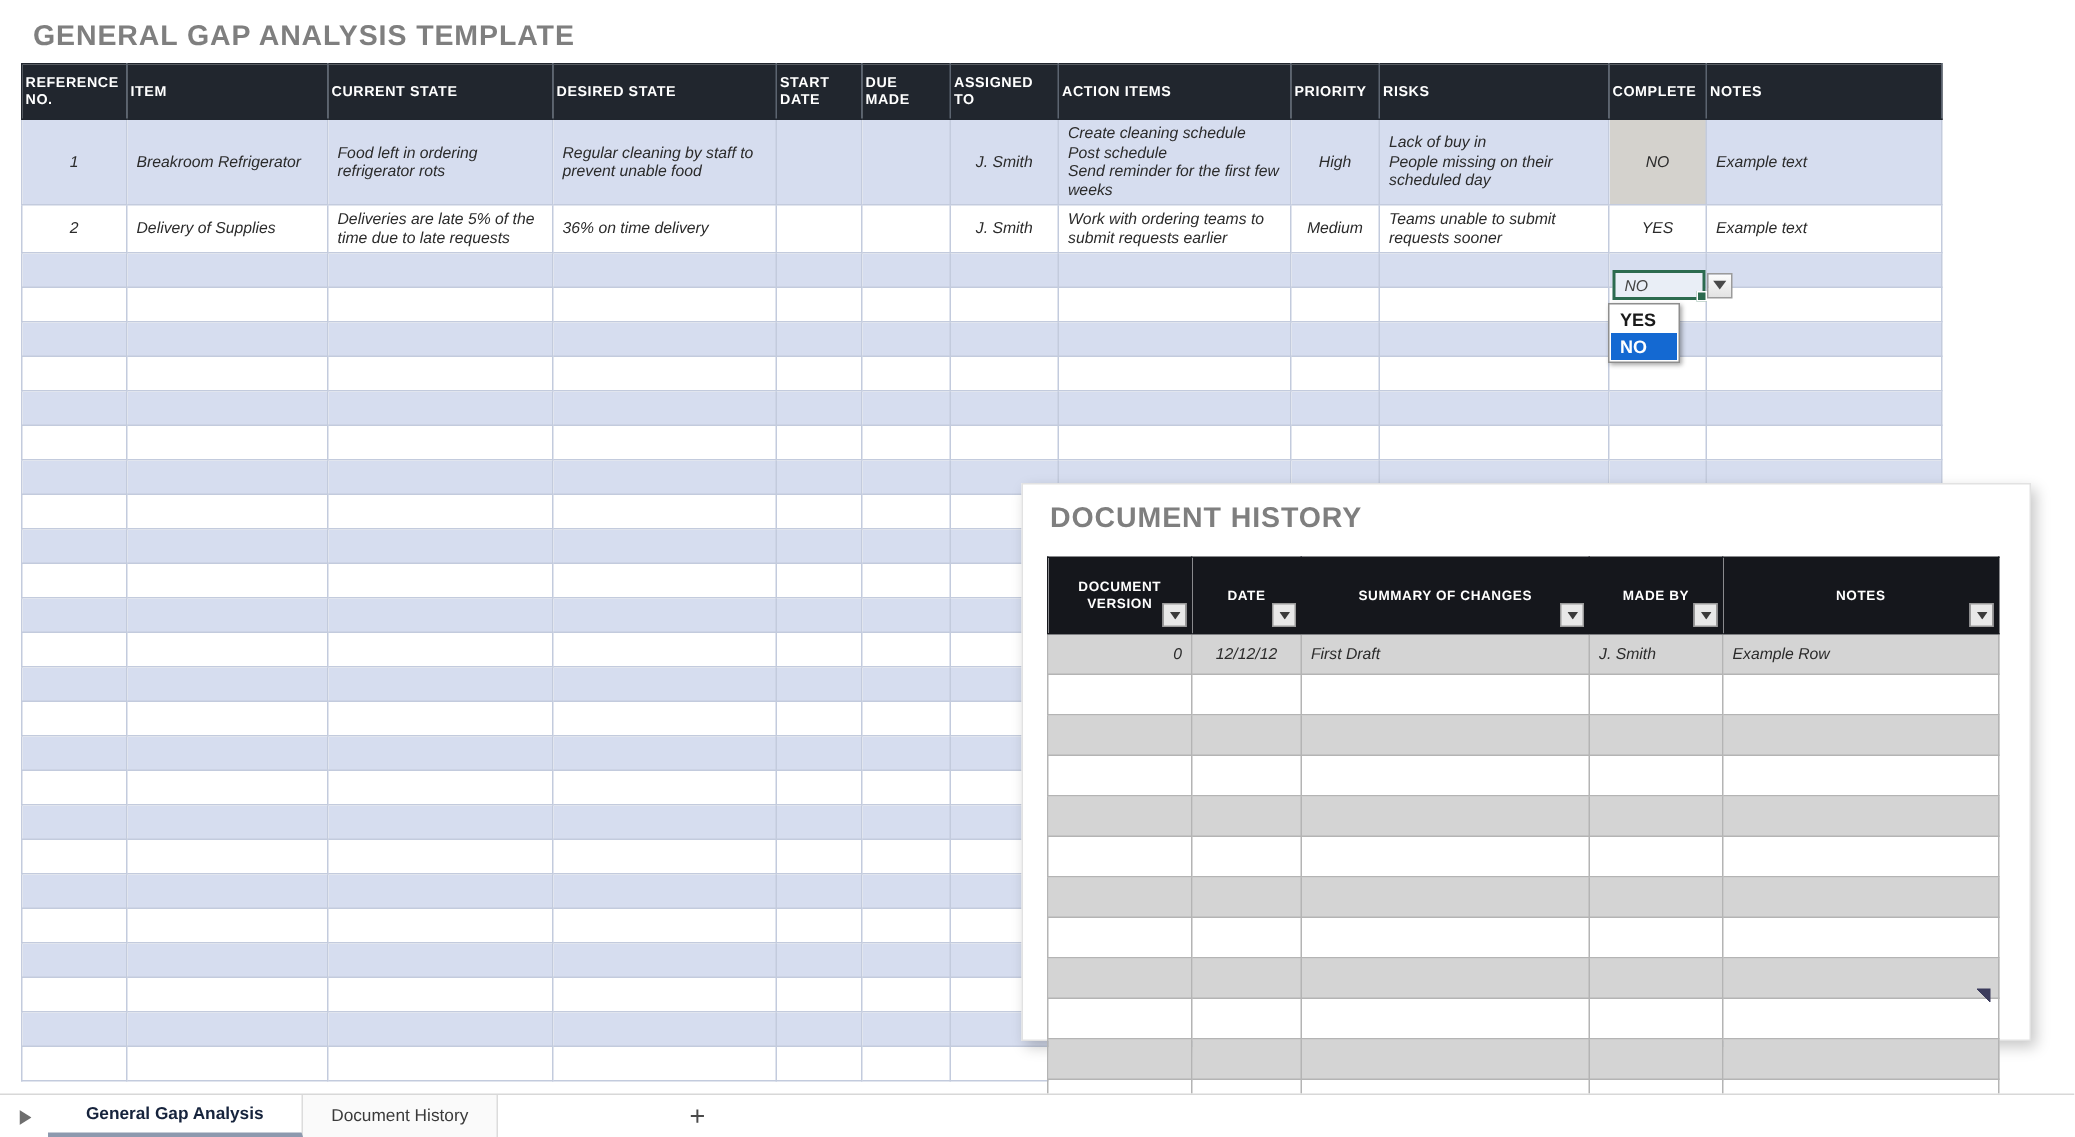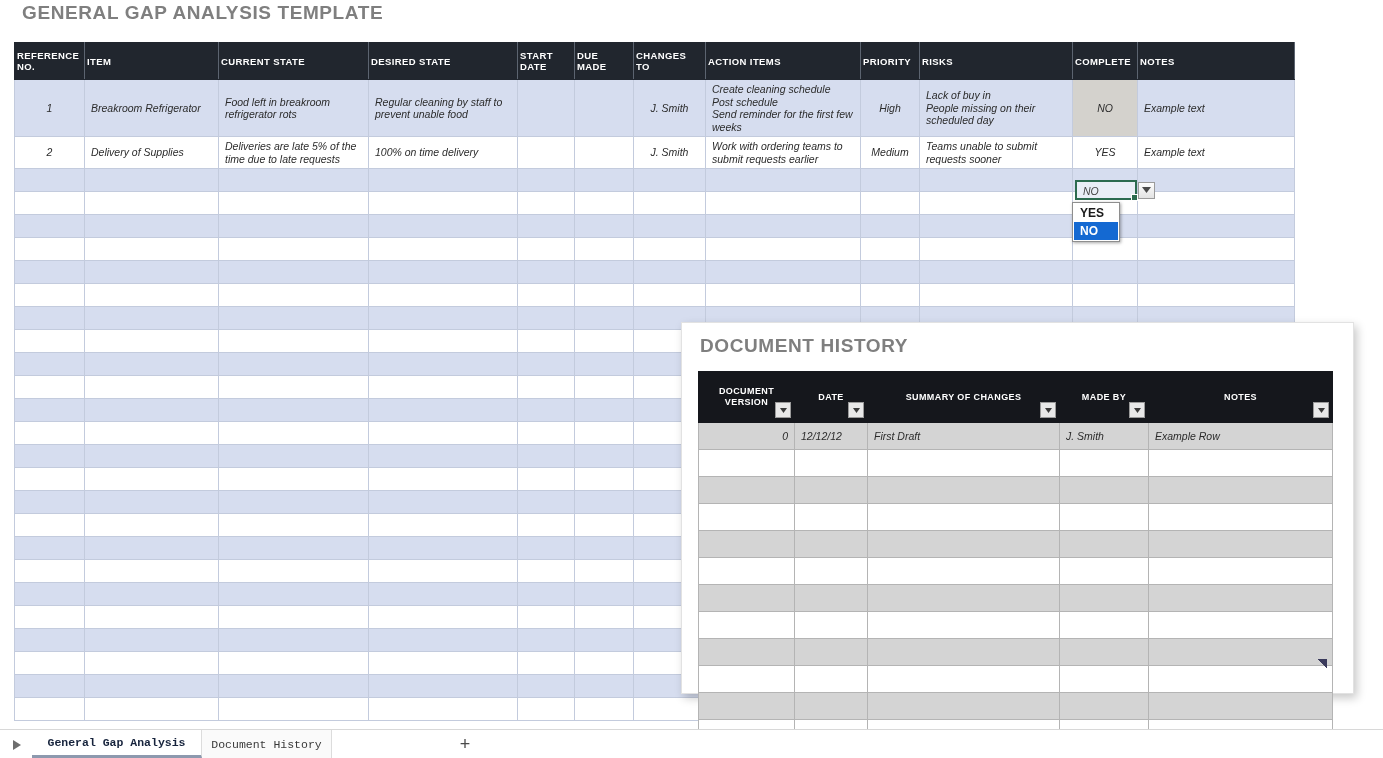--- a/index.html
+++ b/index.html
@@ -3,21 +3,21 @@
 <meta charset="utf-8">
 <style>
   html,body{margin:0;padding:0;}
   body{
     width:1383px;height:758px;background:#ffffff;
     font-family:"Liberation Sans", sans-serif;
     overflow:hidden;position:relative;
   }
   
   #page-title{
-    position:absolute;left:22px;top:2px;
+    position:absolute;left:22px;top:14px;
     font-size:19px;letter-spacing:.6px;font-weight:600;
     color:#7f7f7f;
   }
   
   #main-table{
     position:absolute;left:14px;top:42px;
     border-collapse:collapse;table-layout:fixed;
     width:1280px;
   }
   #main-table th{
@@ -111,42 +111,42 @@
     display:flex;align-items:center;justify-content:center;
   }
   #doc-table td{
     border:1px solid #b4b4b4;height:22px;
     font-size:10.5px;font-style:italic;color:#2b2b2b;
     padding:2px 6px;vertical-align:middle;
   }
   #doc-table tr.g td{background:#d4d4d4;}
   #doc-table tr.w td{background:#ffffff;}
   td.d-ver{text-align:right;}
-  td.d-date{text-align:left;}
+  td.d-date{text-align:center;}
   col.dv{width:96px;}col.dd{width:73px;}col.ds{width:192px;}
   col.dm{width:89px;}col.dn{width:184px;}
   #doc-resize{
     position:absolute;left:1318px;top:659px;width:9px;height:9px;
     background:linear-gradient(225deg,#3b3b5c 0 55%,transparent 55%);
   }
   
   #tabbar{
     position:absolute;left:0;top:729px;width:1383px;height:29px;
     background:#ffffff;border-top:1px solid #d8d8d8;
   }
   #tab-scroll{
     position:absolute;left:8px;top:6px;width:18px;height:18px;
     display:flex;align-items:center;justify-content:center;
   }
   .tab{
     position:absolute;top:0;height:28px;
     display:flex;align-items:center;justify-content:center;
     font-size:11.5px;color:#3a3a3a;
     border-right:1px solid #dcdcdc;
-    box-sizing:border-box;background:#fafafa;font-family:Liberation Mono, monospace;
+    box-sizing:border-box;background:#fafafa;
   }
   .tab.active{
     background:#ffffff;font-weight:700;color:#16233c;
     border-bottom:3px solid #8d99ae;
   }
   .tab.dim{background:#fdfdfd;border-top:2px solid #7a7a7a;}
   #tab-0{left:32px;width:170px;}
   #tab-1{left:202px;width:130px;}
   #tab-2{left:332px;width:117px;margin-top:47px;}
   #tab-add{
@@ -179,52 +179,52 @@
     <tr>
       <th class="multiline">REFERENCE
 NO.</th>
       <th>ITEM</th>
       <th>CURRENT STATE</th>
       <th>DESIRED STATE</th>
       <th class="multiline">START
 DATE</th>
       <th class="multiline">DUE
 MADE</th>
-      <th class="multiline">CHANGES
+      <th class="multiline">ASSIGNED
 TO</th>
       <th>ACTION ITEMS</th>
       <th>PRIORITY</th>
       <th>RISKS</th>
       <th>COMPLETE</th>
       <th>NOTES</th>
     </tr>
   </thead>
   <tbody id="main-body">
       <tr class="stripe tall">
         <td class="c-ref">1</td>
         <td>Breakroom Refrigerator</td>
-        <td>Food left in breakroom refrigerator rots</td>
+        <td>Food left in ordering refrigerator rots</td>
         <td>Regular cleaning by staff to prevent unable food</td>
         <td></td>
         <td></td>
         <td class="c-assigned">J. Smith</td>
         <td class=" multiline">Create cleaning schedule
 Post schedule
 Send reminder for the first few weeks</td>
         <td class="c-assigned">High</td>
         <td class=" multiline">Lack of buy in
 People missing on their scheduled day</td>
         <td class="c-complete complete-shade">NO</td>
         <td>Example text</td>
       </tr>
       <tr class="plain tall2">
         <td class="c-ref">2</td>
         <td>Delivery of Supplies</td>
         <td>Deliveries are late 5% of the time due to late requests</td>
-        <td>100% on time delivery</td>
+        <td>36% on time delivery</td>
         <td></td>
         <td></td>
         <td class="c-assigned">J. Smith</td>
         <td class=" multiline">Work with ordering teams to submit requests earlier</td>
         <td class="c-assigned">Medium</td>
         <td class=" multiline">Teams unable to submit requests sooner</td>
         <td class="c-assigned">YES</td>
         <td>Example text</td>
       </tr>
       <tr class="stripe">

